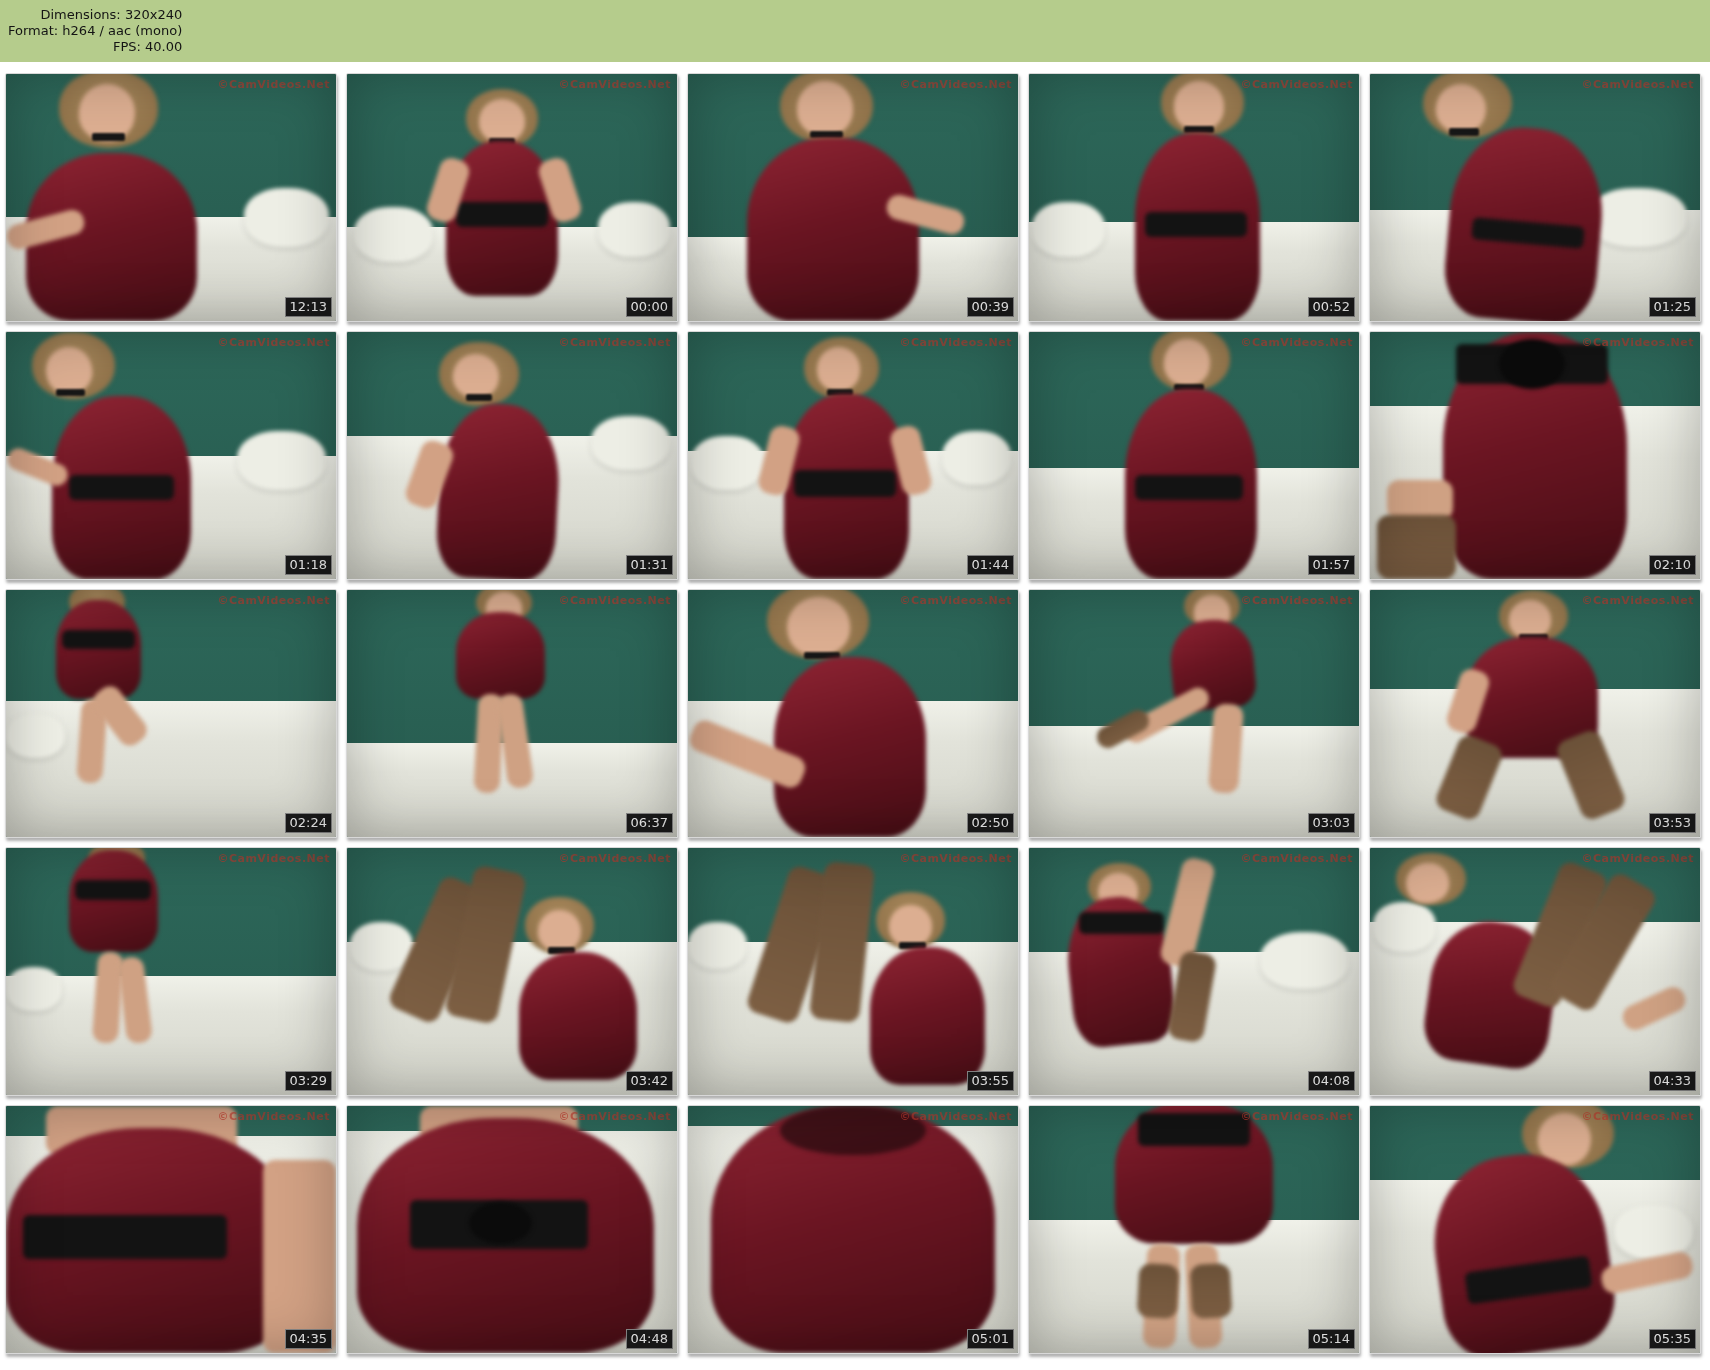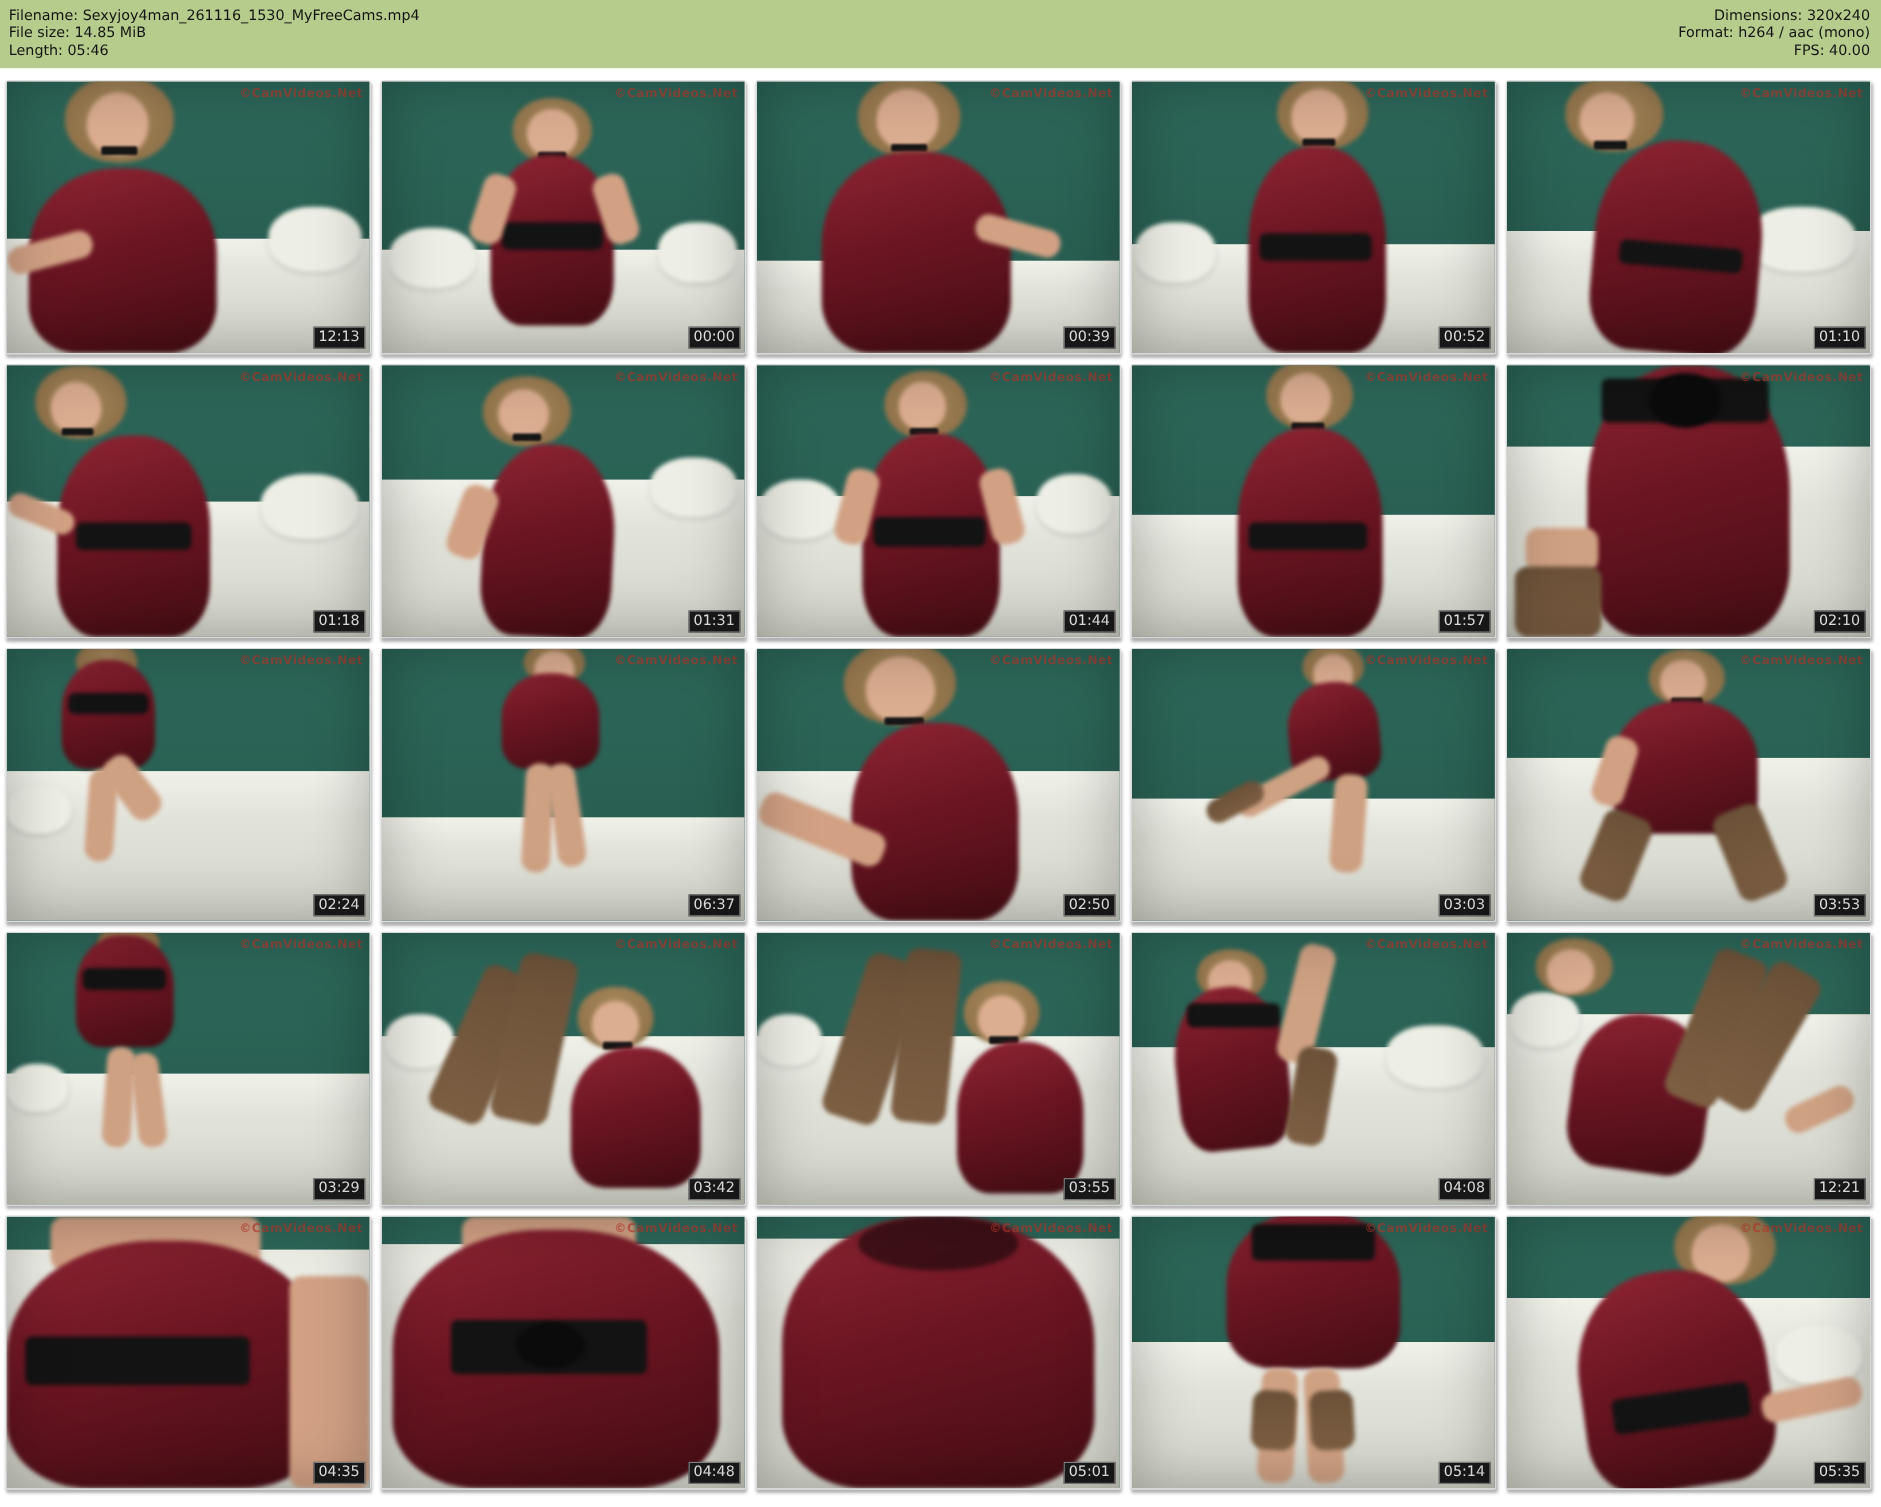--- a/index.html
+++ b/index.html
@@ -59,25 +59,20 @@
     font-size:13px;line-height:15px;padding:1px 4px 2px 4px;
     border:1px solid #8a8a8a;
   }
 </style>
 </head>
 <body>
 
 <div class="sheet">
 
   <header class="infobar">
-    <div class="hl">
-      <div class="line"><span>Filename:</span> <span>Sexyjoy4man_261116_1530_MyFreeCams.mp4</span></div>
-      <div class="line"><span>File size:</span> <span>14.85 MiB</span></div>
-      <div class="line"><span>Length:</span> <span>05:46</span></div>
-    </div>
     <div class="hr">
       <div class="line"><span>Dimensions:</span> <span>320x240</span></div>
       <div class="line"><span>Format:</span> <span>h264 / aac (mono)</span></div>
       <div class="line"><span>FPS:</span> <span>40.00</span></div>
     </div>
   </header>
 
   <main class="grid">
       <div class="thumb">
         <div class="couch" style="top: 58%;"></div>
@@ -127,21 +122,21 @@
       </div>
       <div class="thumb">
         <div class="couch" style="top: 55%;"></div>
         <div class="shape pillow" style="left: 66%; top: 46%; width: 30%; height: 24%;"></div>
         <div class="shape hair" style="left: 16%; top: -2%; width: 27%; height: 28%;"></div>
         <div class="shape head" style="left: 20%; top: 4%; width: 15%; height: 20%; transform: rotate(10deg);"></div>
         <div class="shape choker" style="left: 24%; top: 22%; width: 9%; height: 3%;"></div>
         <div class="shape dress" style="left: 24%; top: 22%; width: 46%; height: 78%; transform: rotate(5deg);"></div>
         <div class="shape sash" style="left: 31%; top: 60%; width: 34%; height: 9%; transform: rotate(5deg);"></div>
         <div class="wm">©CamVideos.Net</div>
-        <div class="ts">01:10</div>
+        <div class="ts">01:25</div>
       </div>
       <div class="thumb">
         <div class="couch" style="top: 50%;"></div>
         <div class="shape pillow" style="left: 70%; top: 40%; width: 27%; height: 24%;"></div>
         <div class="shape hair" style="left: 8%; top: 0%; width: 25%; height: 27%;"></div>
         <div class="shape head" style="left: 12%; top: 6%; width: 14%; height: 19%; transform: rotate(-12deg);"></div>
         <div class="shape choker" style="left: 15%; top: 23%; width: 9%; height: 3%;"></div>
         <div class="shape dress" style="left: 14%; top: 26%; width: 42%; height: 74%;"></div>
         <div class="shape sash" style="left: 19%; top: 58%; width: 32%; height: 10%;"></div>
         <div class="shape arm" style="left: 0%; top: 50%; width: 19%; height: 9%; transform: rotate(22deg);"></div>
@@ -297,21 +292,21 @@
       <div class="thumb">
         <div class="couch" style="top: 30%;"></div>
         <div class="shape pillow" style="left: 1%; top: 22%; width: 19%; height: 20%;"></div>
         <div class="shape hair" style="left: 8%; top: 2%; width: 21%; height: 21%;"></div>
         <div class="shape head" style="left: 11%; top: 6%; width: 13%; height: 16%; transform: rotate(-10deg);"></div>
         <div class="shape dress" style="left: 18%; top: 30%; width: 38%; height: 58%; transform: rotate(8deg);"></div>
         <div class="shape stocking" style="left: 50%; top: 6%; width: 15%; height: 58%; transform: rotate(22deg);"></div>
         <div class="shape stocking" style="left: 63%; top: 10%; width: 15%; height: 56%; transform: rotate(30deg);"></div>
         <div class="shape leg" style="left: 76%; top: 60%; width: 20%; height: 10%; transform: rotate(-25deg);"></div>
         <div class="wm">©CamVideos.Net</div>
-        <div class="ts">12:21</div>
+        <div class="ts">04:33</div>
       </div>
       <div class="thumb">
         <div class="couch" style="top: 12%;"></div>
         <div class="shape arm" style="left: 12%; top: 0%; width: 58%; height: 20%;"></div>
         <div class="shape dress" style="left: 0%; top: 9%; width: 88%; height: 91%;"></div>
         <div class="shape sash" style="left: 5%; top: 44%; width: 62%; height: 18%;"></div>
         <div class="shape arm" style="left: 78%; top: 22%; width: 22%; height: 78%;"></div>
         <div class="wm">©CamVideos.Net</div>
         <div class="ts">04:35</div>
       </div>

